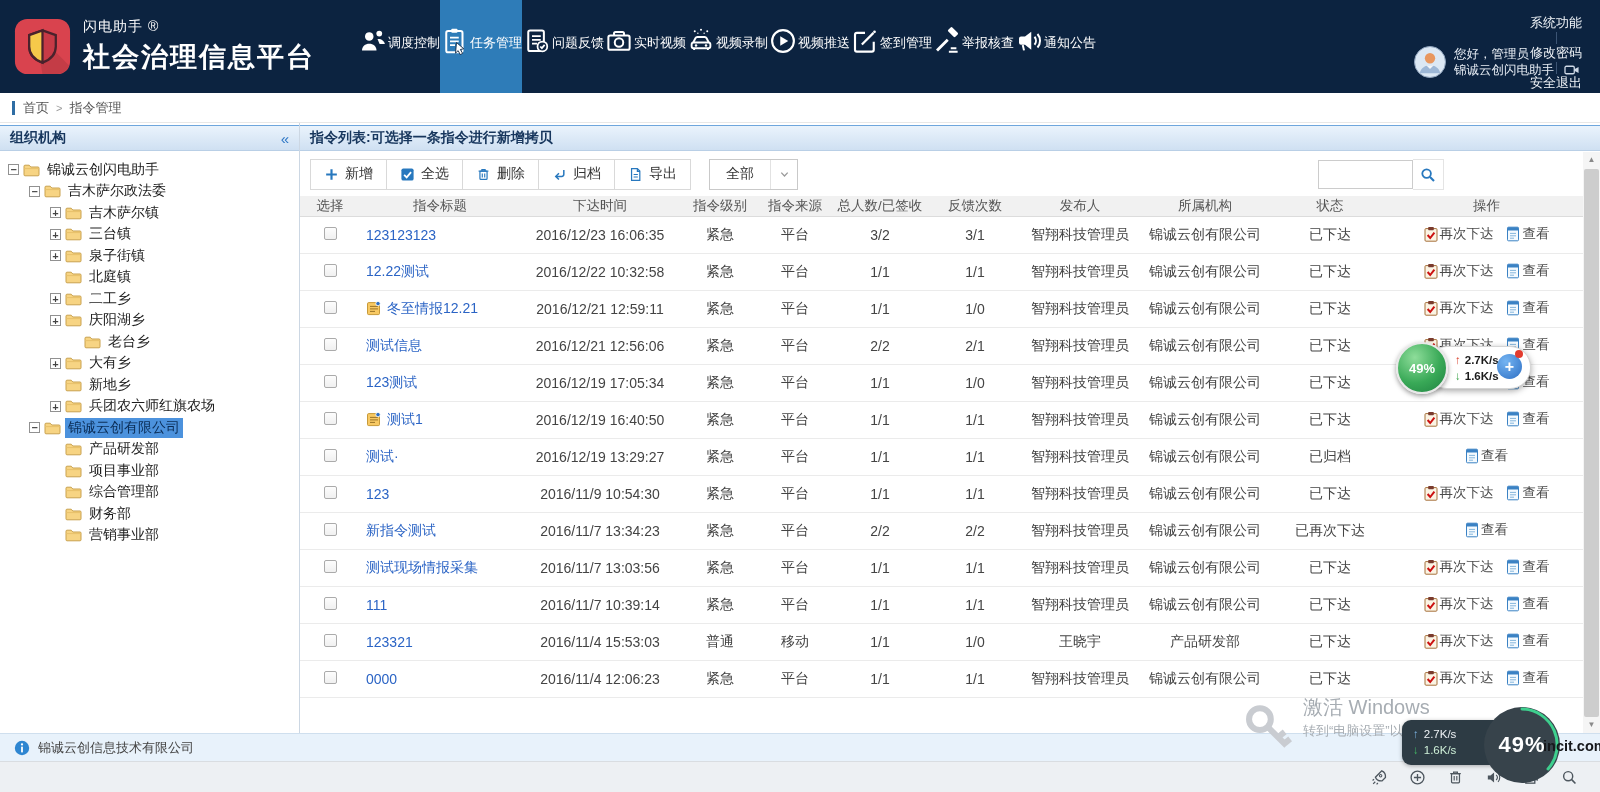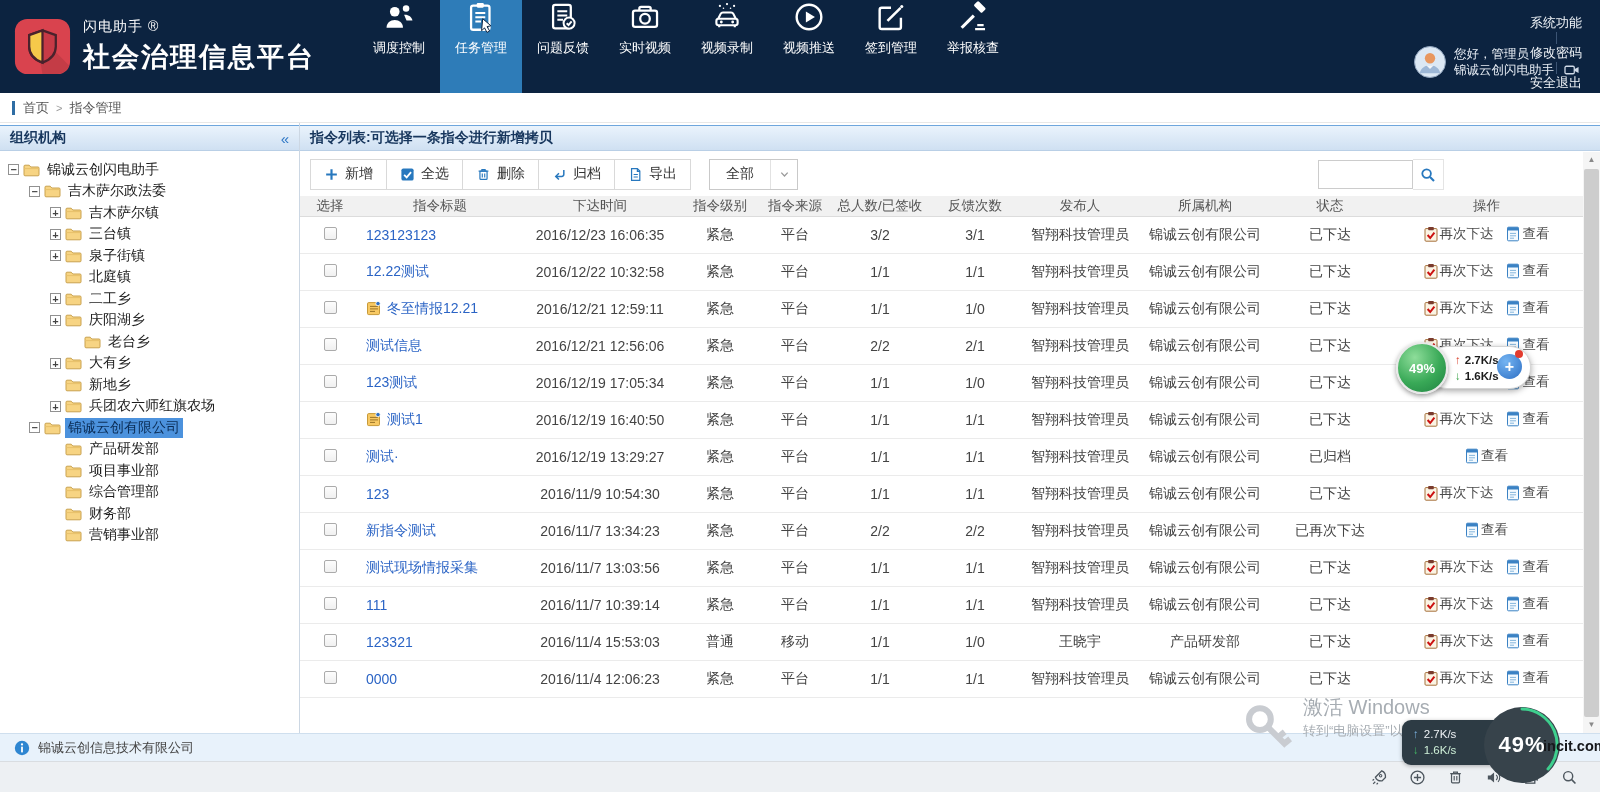--- a/index.html
+++ b/index.html
@@ -9,21 +9,21 @@
   .app *{box-sizing:border-box;}
 
   
   .hdr{position:absolute;left:0;top:0;width:1600px;height:93px;background:#0c2340;}
   .brand{position:absolute;left:14px;top:18px;display:flex;gap:12px;align-items:center;}
   .logo{width:57px;height:57px;}
   .brand-txt{display:flex;flex-direction:column;gap:3px;}
   .brand-small{font-size:14px;color:#fff;letter-spacing:1px;}
   .brand-large{font-size:27px;color:#fff;font-weight:bold;letter-spacing:2px;}
   .nav{position:absolute;left:358px;top:0;height:93px;display:flex;}
-  .nav-item{width:82px;height:93px;display:flex;flex-direction:column;align-items:center;justify-content:flex-start;
+  .nav-item{width:82px;height:93px;display:flex;flex-direction:row;align-items:center;justify-content:flex-start;
             padding-bottom:7px;cursor:pointer;}
   .nav-item.active{background:#2e7cb8;}
   .nav-ic{width:34px;height:34px;color:#fff;margin-bottom:5px;}
   .nav-label{font-size:13px;color:#fff;white-space:nowrap;}
   .hdr-links{position:absolute;right:18px;top:14px;display:flex;align-items:center;flex-direction:column;}
   .hlink{font-size:13px;color:#f0f4f8;cursor:pointer;white-space:nowrap;}
   .hsep{width:1px;height:12px;background:#3c5474;margin:0 12px;}
   .user-box{position:absolute;right:18px;top:46px;display:flex;align-items:center;gap:8px;}
   .avatar{width:32px;height:32px;border-radius:50%;border:1px solid #8fa3bd;background:#dce8f4;overflow:hidden;flex:none;}
   .user-txt{display:flex;flex-direction:column;font-size:12.5px;line-height:16px;color:#e8eef5;white-space:nowrap;}
@@ -330,20 +330,26 @@
     <svg class="nav-ic">
             <use href="#i-editsq"></use>
           </svg>
     <span class="nav-label">签到管理</span>
   </div>
         <div class="nav-item">
     <svg class="nav-ic">
             <use href="#i-gavel"></use>
           </svg>
     <span class="nav-label">举报核查</span>
+  </div>
+        <div class="nav-item">
+    <svg class="nav-ic">
+            <use href="#i-megaphone"></use>
+          </svg>
+    <span class="nav-label">通知公告</span>
   </div>
       </div>
 
     <div class="hdr-links" id="hdr-links">
         <span class="hlink">系统功能</span>
         <span class="hsep"></span>
         <span class="hlink">修改密码</span>
         <span class="hsep"></span>
         <span class="hlink">安全退出</span>
       </div>

